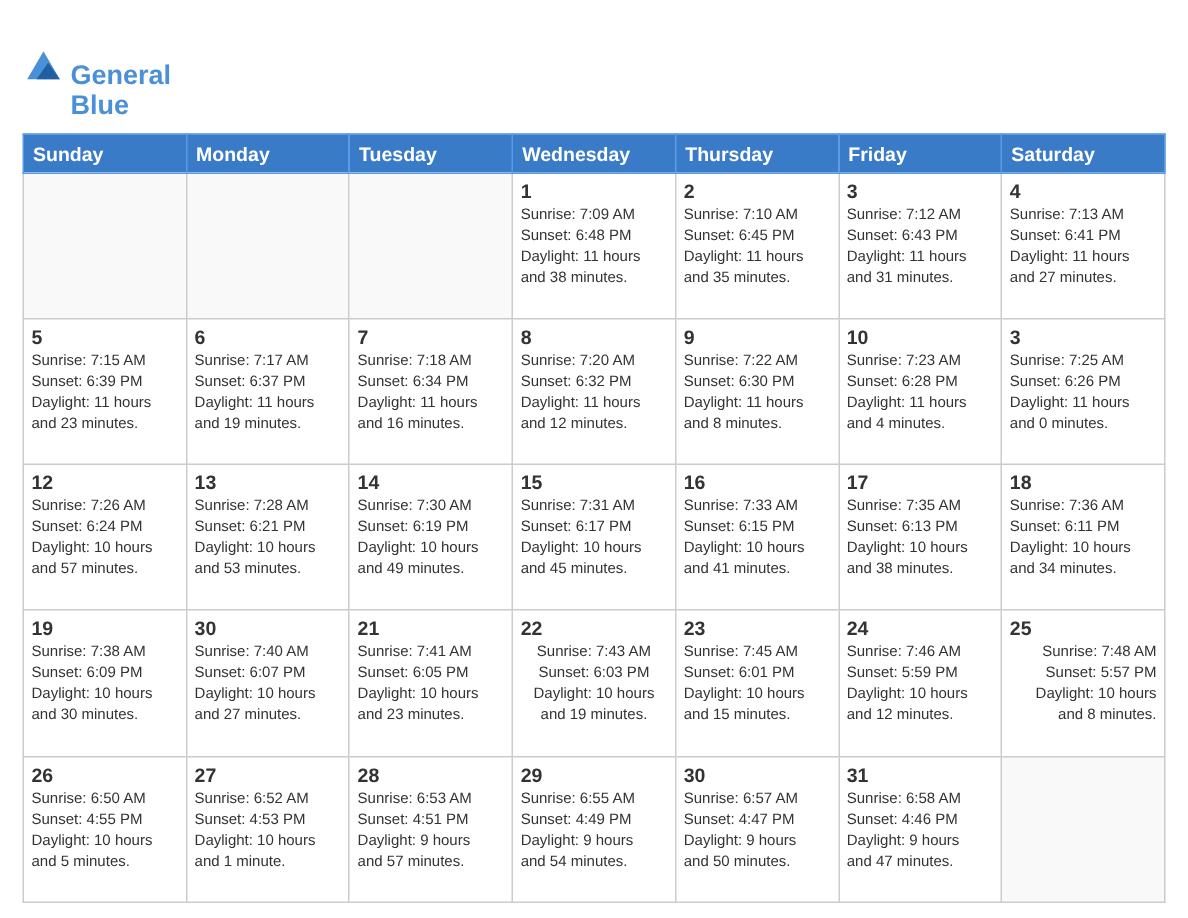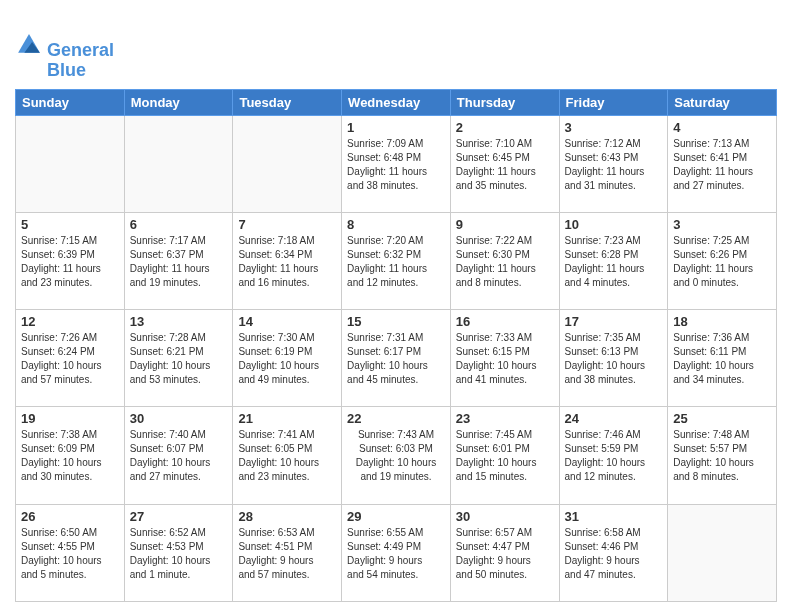--- a/index.html
+++ b/index.html
@@ -299,21 +299,21 @@
           </td>
           <td>
             <div class="day-num">24</div>
             <div class="day-info" style="white-space: pre-line;">Sunrise: 7:46 AM
 Sunset: 5:59 PM
 Daylight: 10 hours
 and 12 minutes.</div>
           </td>
           <td>
             <div class="day-num">25</div>
-            <div class="day-info" style="white-space: pre-line;">Sunrise: 7:48 AM
+            <div class="day-info" style="white-space: pre-line; text-align: right;">Sunrise: 7:48 AM
 Sunset: 5:57 PM
 Daylight: 10 hours
 and 8 minutes.</div>
           </td>
         </tr>
         <tr class="week-row">
           <td>
             <div class="day-num">26</div>
             <div class="day-info" style="white-space: pre-line;">Sunrise: 6:50 AM
 Sunset: 4:55 PM

